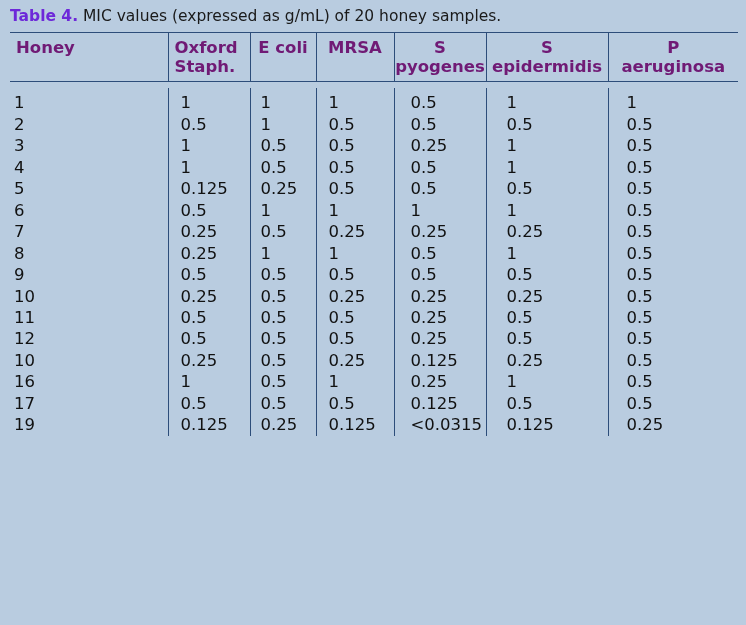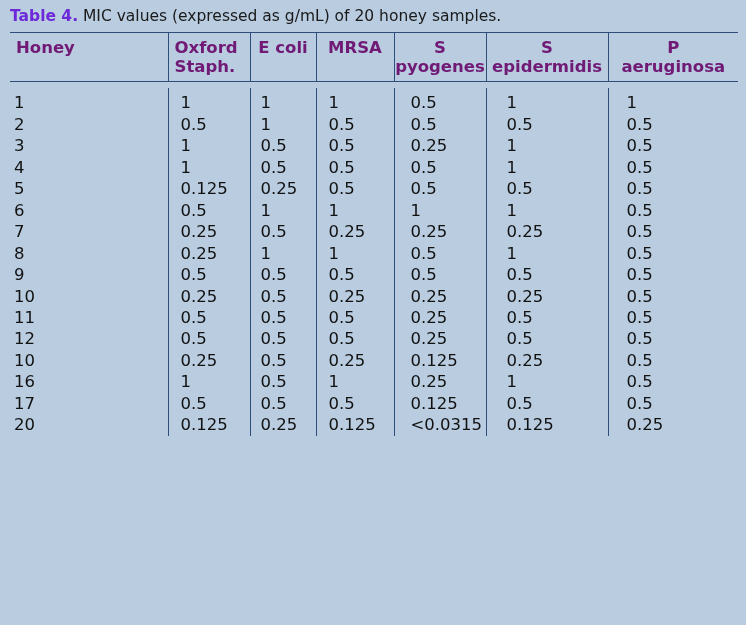--- a/index.html
+++ b/index.html
@@ -287,21 +287,21 @@
         <tr>
           <td class="cell-honey sep">17</td>
           <td class="cell-ox sep">0.5</td>
           <td class="cell-ec sep">0.5</td>
           <td class="cell-mrsa sep">0.5</td>
           <td class="cell-sp sep">0.125</td>
           <td class="cell-se sep">0.5</td>
           <td class="cell-pa">0.5</td>
         </tr>
         <tr>
-          <td class="cell-honey sep">20</td>
+          <td class="cell-honey sep">19</td>
           <td class="cell-ox sep">0.125</td>
           <td class="cell-ec sep">0.25</td>
           <td class="cell-mrsa sep">0.125</td>
           <td class="cell-sp sep">&lt;0.0315</td>
           <td class="cell-se sep">0.125</td>
           <td class="cell-pa">0.25</td>
         </tr>
       </tbody>
   </table>
 </div>

